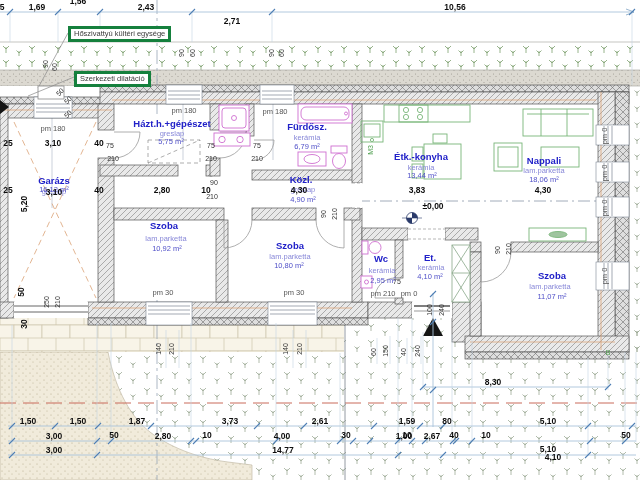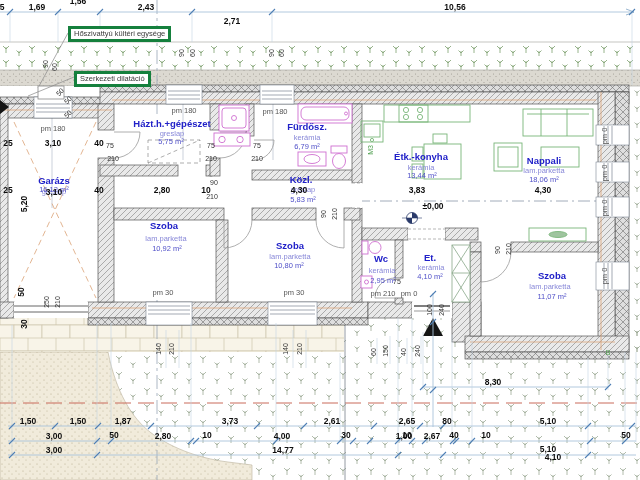--- a/index.html
+++ b/index.html
@@ -269,21 +269,21 @@
 <span class="lbl rf" style="left:54px;top:192px">greslap</span>
 <span class="lbl ra" style="left:54px;top:190px">16,12 m²</span>
 <span class="lbl rn" style="left:172px;top:124px">Házt.h.+gépészet</span>
 <span class="lbl rf" style="left:172px;top:134px">greslap</span>
 <span class="lbl ra" style="left:171px;top:142px">5,75 m²</span>
 <span class="lbl rn" style="left:307px;top:127px">Fürdősz.</span>
 <span class="lbl rf" style="left:307px;top:138px">kerámia</span>
 <span class="lbl ra" style="left:307px;top:147px">6,79 m²</span>
 <span class="lbl rn" style="left:301px;top:180px">Közl.</span>
 <span class="lbl rf" style="left:303px;top:190px">greslap</span>
-<span class="lbl ra" style="left:303px;top:200px">5,83 m²</span>
+<span class="lbl ra" style="left:303px;top:200px">4,90 m²</span>
 <span class="lbl rn" style="left:421px;top:157px">Étk.-konyha</span>
 <span class="lbl rf" style="left:421px;top:168px">kerámia</span>
 <span class="lbl ra" style="left:422px;top:176px">13,44 m²</span>
 <span class="lbl rn" style="left:544px;top:161px">Nappali</span>
 <span class="lbl rf" style="left:544px;top:171px">lam.parketta</span>
 <span class="lbl ra" style="left:544px;top:180px">18,06 m²</span>
 <span class="lbl rn" style="left:164px;top:226px">Szoba</span>
 <span class="lbl rf" style="left:166px;top:239px">lam.parketta</span>
 <span class="lbl ra" style="left:167px;top:249px">10,92 m²</span>
 <span class="lbl rn" style="left:290px;top:246px">Szoba</span>
@@ -301,24 +301,24 @@
 
 <span class="lbl b" style="left:2px;top:7px">5</span>
 <span class="lbl b" style="left:37px;top:7px">1,69</span>
 <span class="lbl b" style="left:78px;top:1px">1,56</span>
 <span class="lbl b" style="left:146px;top:7px">2,43</span>
 <span class="lbl b" style="left:232px;top:21px">2,71</span>
 <span class="lbl b" style="left:455px;top:7px">10,56</span>
 
 <span class="lbl b" style="left:28px;top:421px">1,50</span>
 <span class="lbl b" style="left:78px;top:421px">1,50</span>
-<span class="lbl b" style="left:123px;top:421px">1,87</span>
+<span class="lbl b" style="left:137px;top:421px">1,87</span>
 <span class="lbl b" style="left:230px;top:421px">3,73</span>
-<span class="lbl b" style="left:332px;top:421px">2,61</span>
-<span class="lbl b" style="left:407px;top:421px">2,65</span>
+<span class="lbl b" style="left:320px;top:421px">2,61</span>
+<span class="lbl b" style="left:407px;top:421px">1,59</span>
 <span class="lbl b" style="left:447px;top:421px">80</span>
 <span class="lbl b" style="left:548px;top:421px">5,10</span>
 <span class="lbl b" style="left:54px;top:436px">3,00</span>
 <span class="lbl b" style="left:114px;top:435px">50</span>
 <span class="lbl b" style="left:163px;top:436px">2,80</span>
 <span class="lbl b" style="left:207px;top:435px">10</span>
 <span class="lbl b" style="left:282px;top:436px">4,00</span>
 <span class="lbl b" style="left:346px;top:435px">30</span>
 <span class="lbl b" style="left:404px;top:436px">1,00</span>
 <span class="lbl b" style="left:407px;top:435px">10</span>

